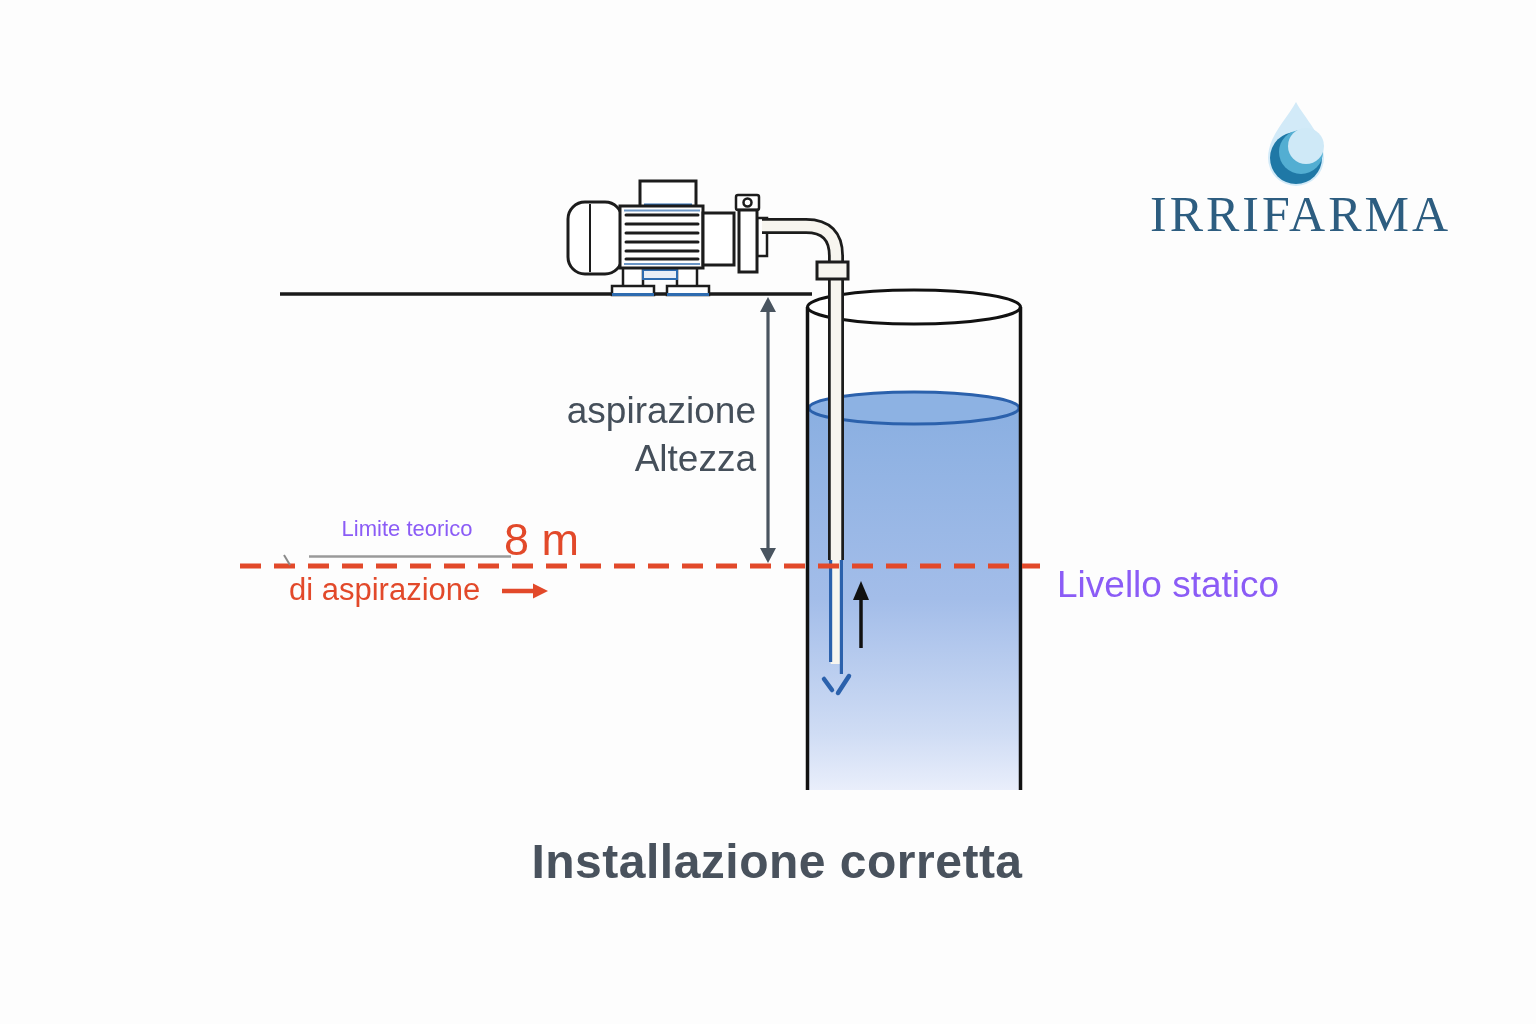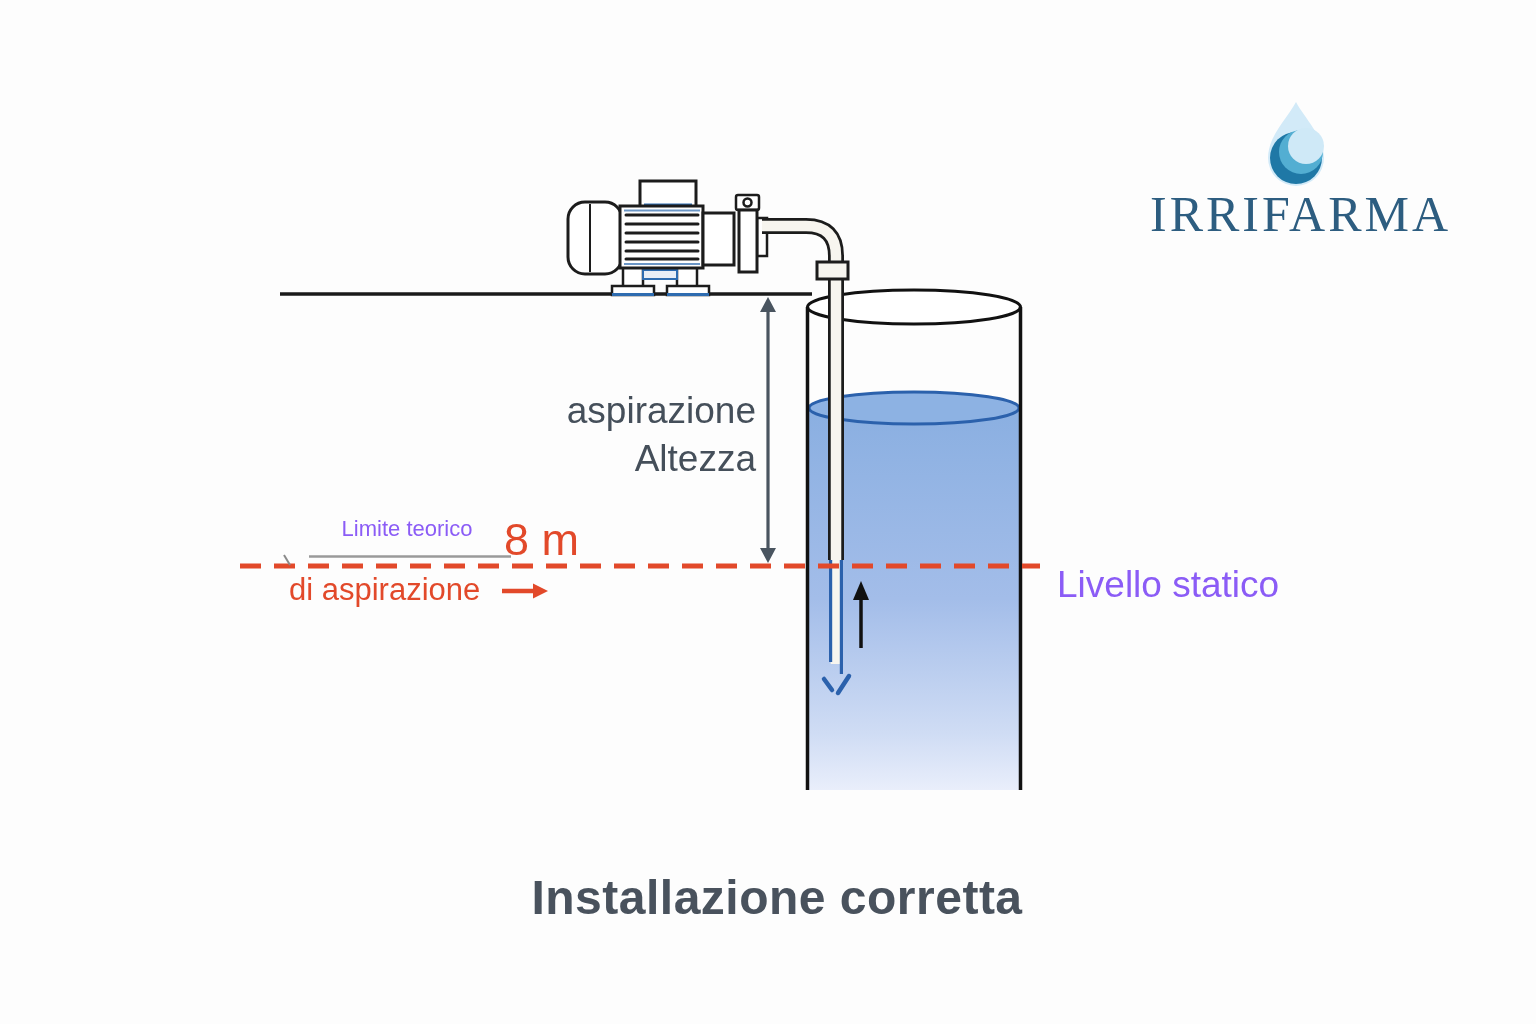--- a/index.html
+++ b/index.html
@@ -20,21 +20,21 @@
     left:300px;top:516px;width:214px;text-align:center;
     font-size:22px;color:#8b5cf6;
   }
   .lbl-limite2{
     left:289px;top:572px;font-size:31px;color:#e2492a;
   }
   .val-8m{
     left:504px;top:514px;font-size:45px;color:#e2492a;
   }
   .main-title{
-    left:377px;top:870px;width:800px;text-align:center;
+    left:377px;top:834px;width:800px;text-align:center;
     font-size:48px;font-weight:bold;color:#49525d;letter-spacing:0.5px;
   }
   .brand-text{
     left:1150px;top:185px;width:300px;text-align:center;
     font-family:"Liberation Serif",serif;font-size:50px;color:#2d5d80;letter-spacing:3px;
   }
 </style>
 </head>
 <body>
 

